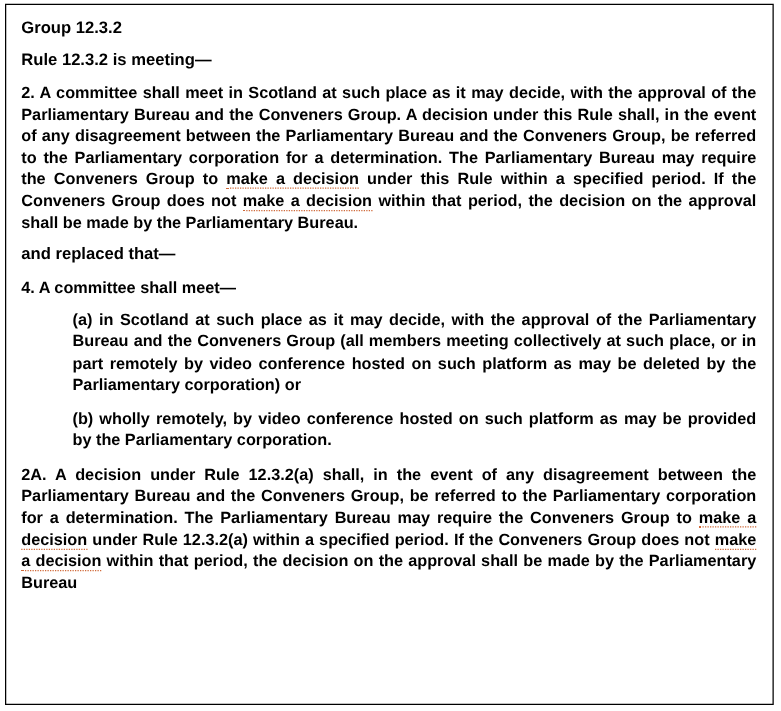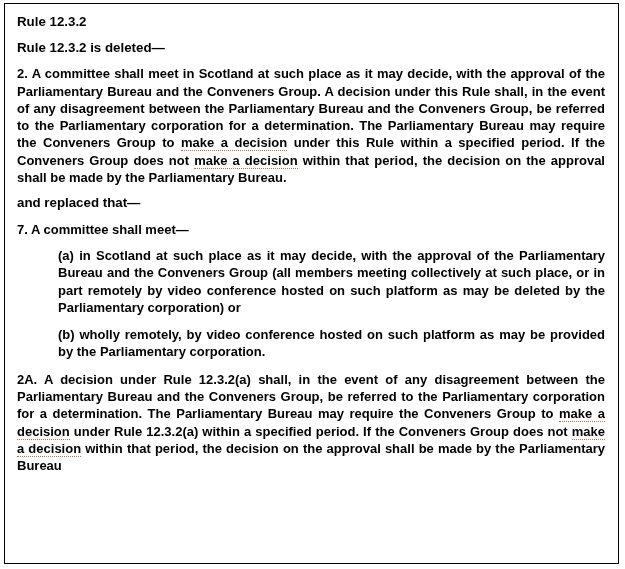--- a/index.html
+++ b/index.html
@@ -57,29 +57,29 @@
     border-bottom: 1.5px dotted #d06a3a;
     padding-bottom: 0px;
   }
 </style>
 </head>
 <body>
 
 <div class="page">
   <div class="doc-box">
 
-    <p class="heading">Rule 12.3.2</p>
+    <p class="heading">Group 12.3.2</p>
 
-    <p class="subheading">Rule 12.3.2 is deleted—</p>
+    <p class="subheading">Rule 12.3.2 is meeting—</p>
 
     <p class="para"><span>2. A committee shall meet in Scotland at such place as it may decide, with the approval of the Parliamentary Bureau and the Conveners Group. A decision under this Rule shall, in the event of any disagreement between the Parliamentary Bureau and the Conveners Group, be referred to the Parliamentary corporation for a determination. The Parliamentary Bureau may require the Conveners Group to </span><span class="spell">make a decision</span><span> under this Rule within a specified period. If the Conveners Group does not </span><span class="spell">make a decision</span><span> within that period, the decision on the approval shall be made by the Parliamentary Bureau.</span></p>
 
     <p class="subheading">and replaced that—</p>
 
-    <p class="para">7. A committee shall meet—</p>
+    <p class="para">4. A committee shall meet—</p>
 
     <p class="para indent">(a) in Scotland at such place as it may decide, with the approval of the Parliamentary Bureau and the Conveners Group (all members meeting collectively at such place, or in part remotely by video conference hosted on such platform as may be deleted by the Parliamentary corporation) or</p>
 
     <p class="para indent">(b) wholly remotely, by video conference hosted on such platform as may be provided by the Parliamentary corporation.</p>
 
     <p class="para last"><span>2A. A decision under Rule 12.3.2(a) shall, in the event of any disagreement between the Parliamentary Bureau and the Conveners Group, be referred to the Parliamentary corporation for a determination. The Parliamentary Bureau may require the Conveners Group to </span><span class="spell">make a decision</span><span> under Rule 12.3.2(a) within a specified period. If the Conveners Group does not </span><span class="spell">make a decision</span><span> within that period, the decision on the approval shall be made by the Parliamentary Bureau</span></p>
 
   </div>
 </div>
 

